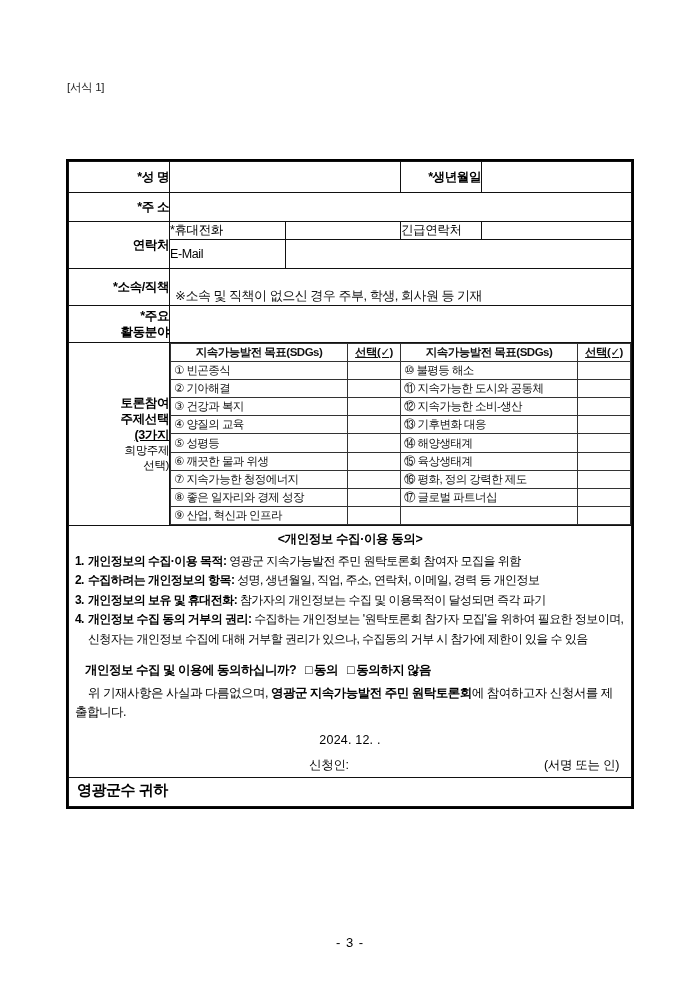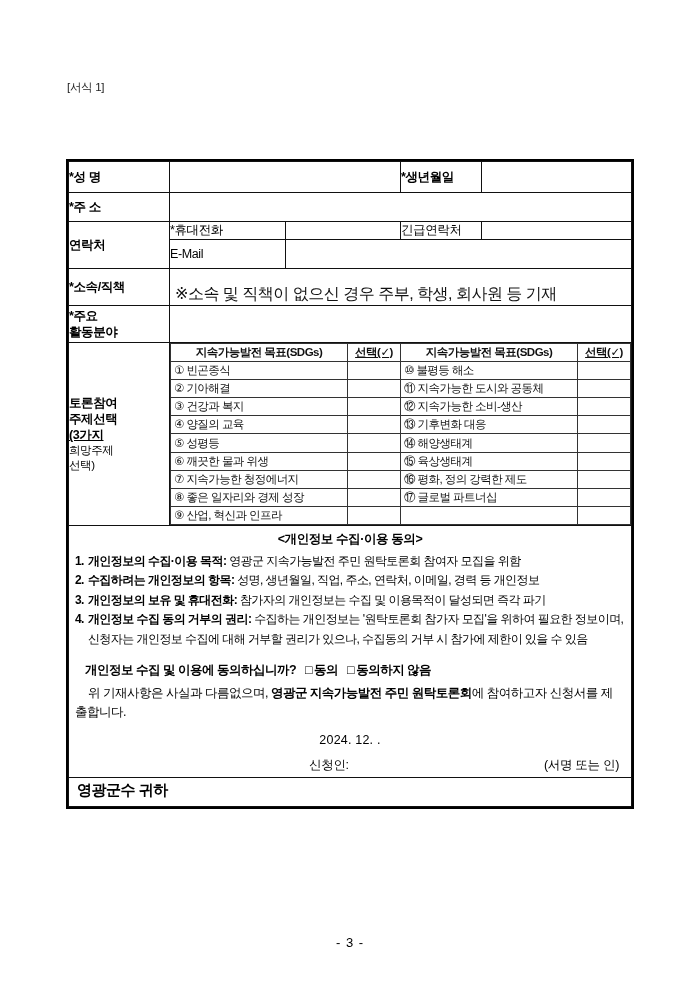--- a/index.html
+++ b/index.html
@@ -59,40 +59,40 @@
     vertical-align: middle;
     font-size: 12.5px;
     letter-spacing: -0.4px;
   }
   .outer-frame {
     outline: 2px solid #000;
     outline-offset: 0px;
   }
 
   .lbl {
-    text-align: left;
+    text-align: right;
     font-weight: bold;
     font-size: 13px;
     letter-spacing: 0px;
     margin-left: 36px;
   }
   .cell-pad {
     padding: 4px 6px;
   }
   .h30 { height: 30px; }
   .h28 { height: 28px; }
 
   .subcell {
     font-size: 12.5px;
     text-align: left;
     padding-left: 5px;
     letter-spacing: -0.4px;
   }
   .note {
-    font-size: 16px;
+    font-size: 13px;
     padding-left: 5px;
     letter-spacing: -0.5px;
     color: #111;
   }
   .two-line {
     line-height: 1.28;
   }
 
   
   table.sdg {

